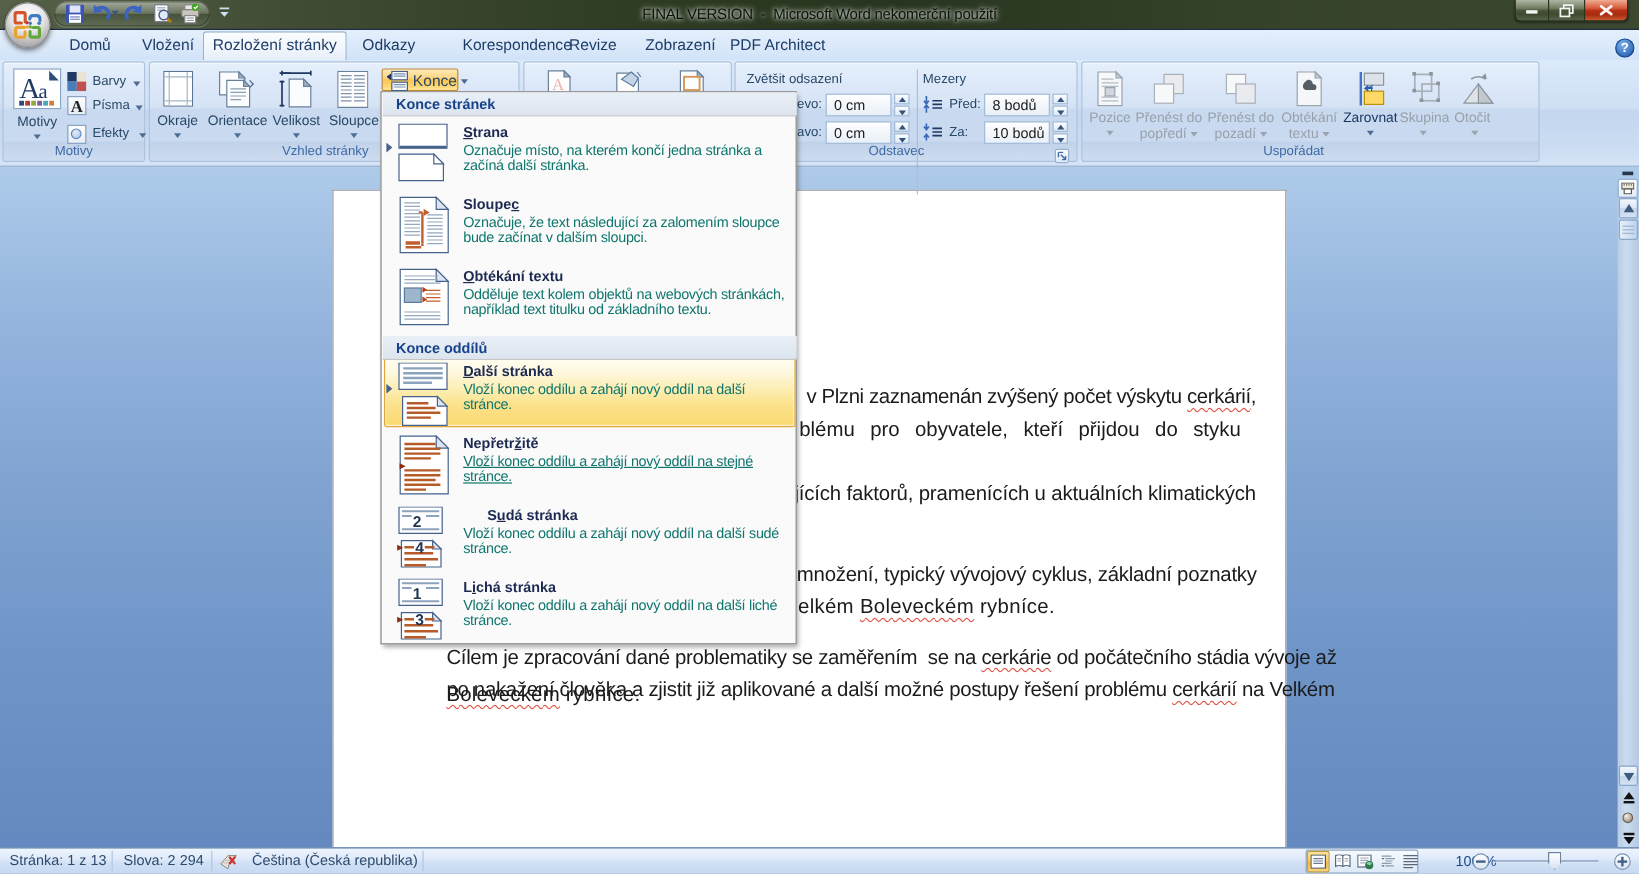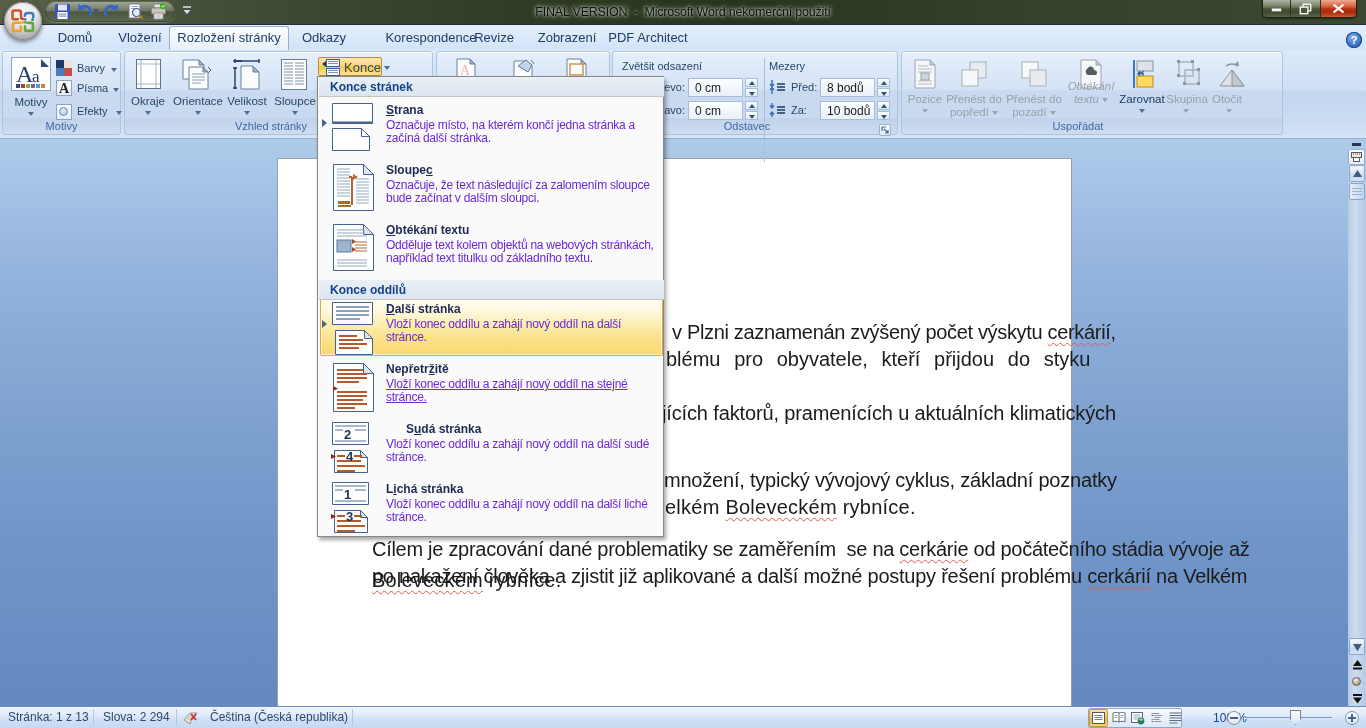--- a/index.html
+++ b/index.html
@@ -61,40 +61,40 @@
 .spinner { position:absolute; width:13px; height:19px; }
 .spinner .up,.spinner .dn { position:absolute; left:0; width:13px; height:9px; background:linear-gradient(180deg,#fdfeff,#dde8f4); border:1px solid #a5bdd8; }
 .spinner .dn { top:10px; }
 .spinner .up::after { content:""; position:absolute; left:3px; top:2px; border-left:3px solid transparent; border-right:3px solid transparent; border-bottom:4px solid #33527a;}
 .spinner .dn::after { content:""; position:absolute; left:3px; top:3px; border-left:3px solid transparent; border-right:3px solid transparent; border-top:4px solid #33527a;}
 
 
 #docarea { position:absolute; left:0; top:139px; width:1366px; height:567px;
   background:linear-gradient(180deg,#aecbea 0%,#95b5de 22%,#7fa2d0 48%,#6f95c8 72%,#6389c0 100%); }
 #page { position:absolute; left:277px; top:19px; width:795px; height:548px; background:#fff; border:1px solid #96a0ac; border-bottom:none; }
-.dline { position:absolute; font-size:20px; color:#1b1b1b; white-space:nowrap; }
+.dline { position:absolute; font-size:17px; color:#1b1b1b; white-space:nowrap; }
 
 .sp { text-decoration:underline; text-decoration-style:wavy; text-decoration-color:#e05a4e; text-decoration-thickness:1px; text-underline-offset:3px; }
 
 #vscroll { position:absolute; left:1348px; top:26px; width:18px; height:541px; background:linear-gradient(90deg,#b9cbe4,#cadcf0 40%,#b6c9e2); }
 
 
 #statusbar { position:absolute; left:0; top:706px; width:1366px; height:22px;
   background:linear-gradient(180deg,#eef5fd 0%,#dfeafa 40%,#cfe0f5 60%,#c6d9f1 100%); border-top:1px solid #6f90b4; font-size:12px; color:#2d4a6e;}
 .sitem { position:absolute; top:3px; }
 .ssep { position:absolute; top:2px; width:1px; height:17px; background:#b4c6dd; }
 
 
 #menu { position:absolute; left:317px; top:76px; width:347px; height:461px; background:#fafafa;
   border:1px solid #868686; box-shadow:2px 3px 4px rgba(0,0,0,.35); z-index:50; }
 .mhead { position:absolute; left:1px; width:345px; height:20px; background:linear-gradient(180deg,#e9eff6,#dce5ee);
   border-bottom:1px solid #c5c5c5; font-size:12px; font-weight:bold; color:#15428b; padding:3px 0 0 11px; }
 .mtitle { position:absolute; left:68px; font-size:12px; font-weight:bold; color:#1c2951; }
 .mtitle u { text-decoration:underline; }
-.mdesc { position:absolute; left:68px; font-size:12px; color:#6d28d9; line-height:13px; white-space:nowrap; letter-spacing:-0.25px; }
+.mdesc { position:absolute; left:68px; font-size:12px; color:#0f766e; line-height:13px; white-space:nowrap; letter-spacing:-0.25px; }
 .micon { position:absolute; left:12px; }
 #mhl { position:absolute; left:2px; top:220px; width:343px; height:59px; border:1px solid #e3a83c; border-radius:2px; box-shadow:inset 0 0 0 1px rgba(255,255,255,.65);
   background:linear-gradient(180deg,#fffdf1 0%,#fef9e1 20%,#fceeb5 45%,#fbe18a 70%,#fbd96f 100%); }
 .marrow { position:absolute; left:4px; width:0; height:0; border-top:4px solid transparent; border-bottom:4px solid transparent; border-left:5px solid #4a618c; }
 </style>
 </head>
 <body>
 <div id="app">
 
   <div id="docarea">
@@ -427,21 +427,21 @@
         <rect x="4" y="2" width="16" height="16" fill="#f7f8f9" stroke="#a8b0b8"></rect>
         <rect x="12" y="10" width="16" height="16" fill="#e9ebee" stroke="#a8b0b8"></rect>
       </svg>
       <div class="biglabel gr" style="left:99px;top:41px;width:66px;">Přenést do<br>pozadí <span class="caret" style="border-top-color:#9aa4ae;"></span></div>
 
       <svg style="position:absolute;left:173px;top:6px;" width="32" height="32" viewBox="0 0 32 32">
         <path d="M6 2 h15 l5 5 v23 h-20 Z" fill="#f6f7f8" stroke="#9aa4ae"></path>
           <path d="M21 2 l5 5 h-5 Z" fill="#c6ccd2" stroke="#9aa4ae"></path>
         <path d="M13 10 c2 -3 6 -1 6 2 c3 0 4 3 2 5 l-8 0 c-3 -1 -3 -5 0 -7 Z" fill="#545c64"></path>
       </svg>
-      <div class="biglabel gr" style="left:160px;top:28px;width:58px;font-style:italic;">Obtékání<br>textu <span class="caret" style="border-top-color:#9aa4ae;"></span></div>
+      <div class="biglabel gr" style="left:160px;top:41px;width:58px;">Obtékání<br>textu <span class="caret" style="border-top-color:#9aa4ae;"></span></div>
 
       <svg style="position:absolute;left:224px;top:6px;" width="32" height="32" viewBox="0 0 32 32">
         <path d="M8 2 v28" stroke="#4472c4" stroke-width="2"></path>
         <rect x="11" y="3" width="16" height="10" fill="#dce2e8" stroke="#8a949e"></rect>
         <rect x="11" y="18" width="16" height="11" fill="#ffd966" stroke="#bf9000"></rect>
         <path d="M18 13 l-6 3.5 M12 15 h5 v3" fill="none" stroke="#2e5fa3"></path>
         <path d="M17 13 h-6 l2.2 -2.2 M11 13 l2.2 2.2" fill="none" stroke="#2e5fa3" stroke-width="1.4" transform="translate(1,2.5)"></path>
       </svg>
       <div class="biglabel" style="left:213px;top:41px;width:54px;color:#16365f;">Zarovnat</div>
       <div class="caretabs" style="left:237px;top:57px;"></div>

